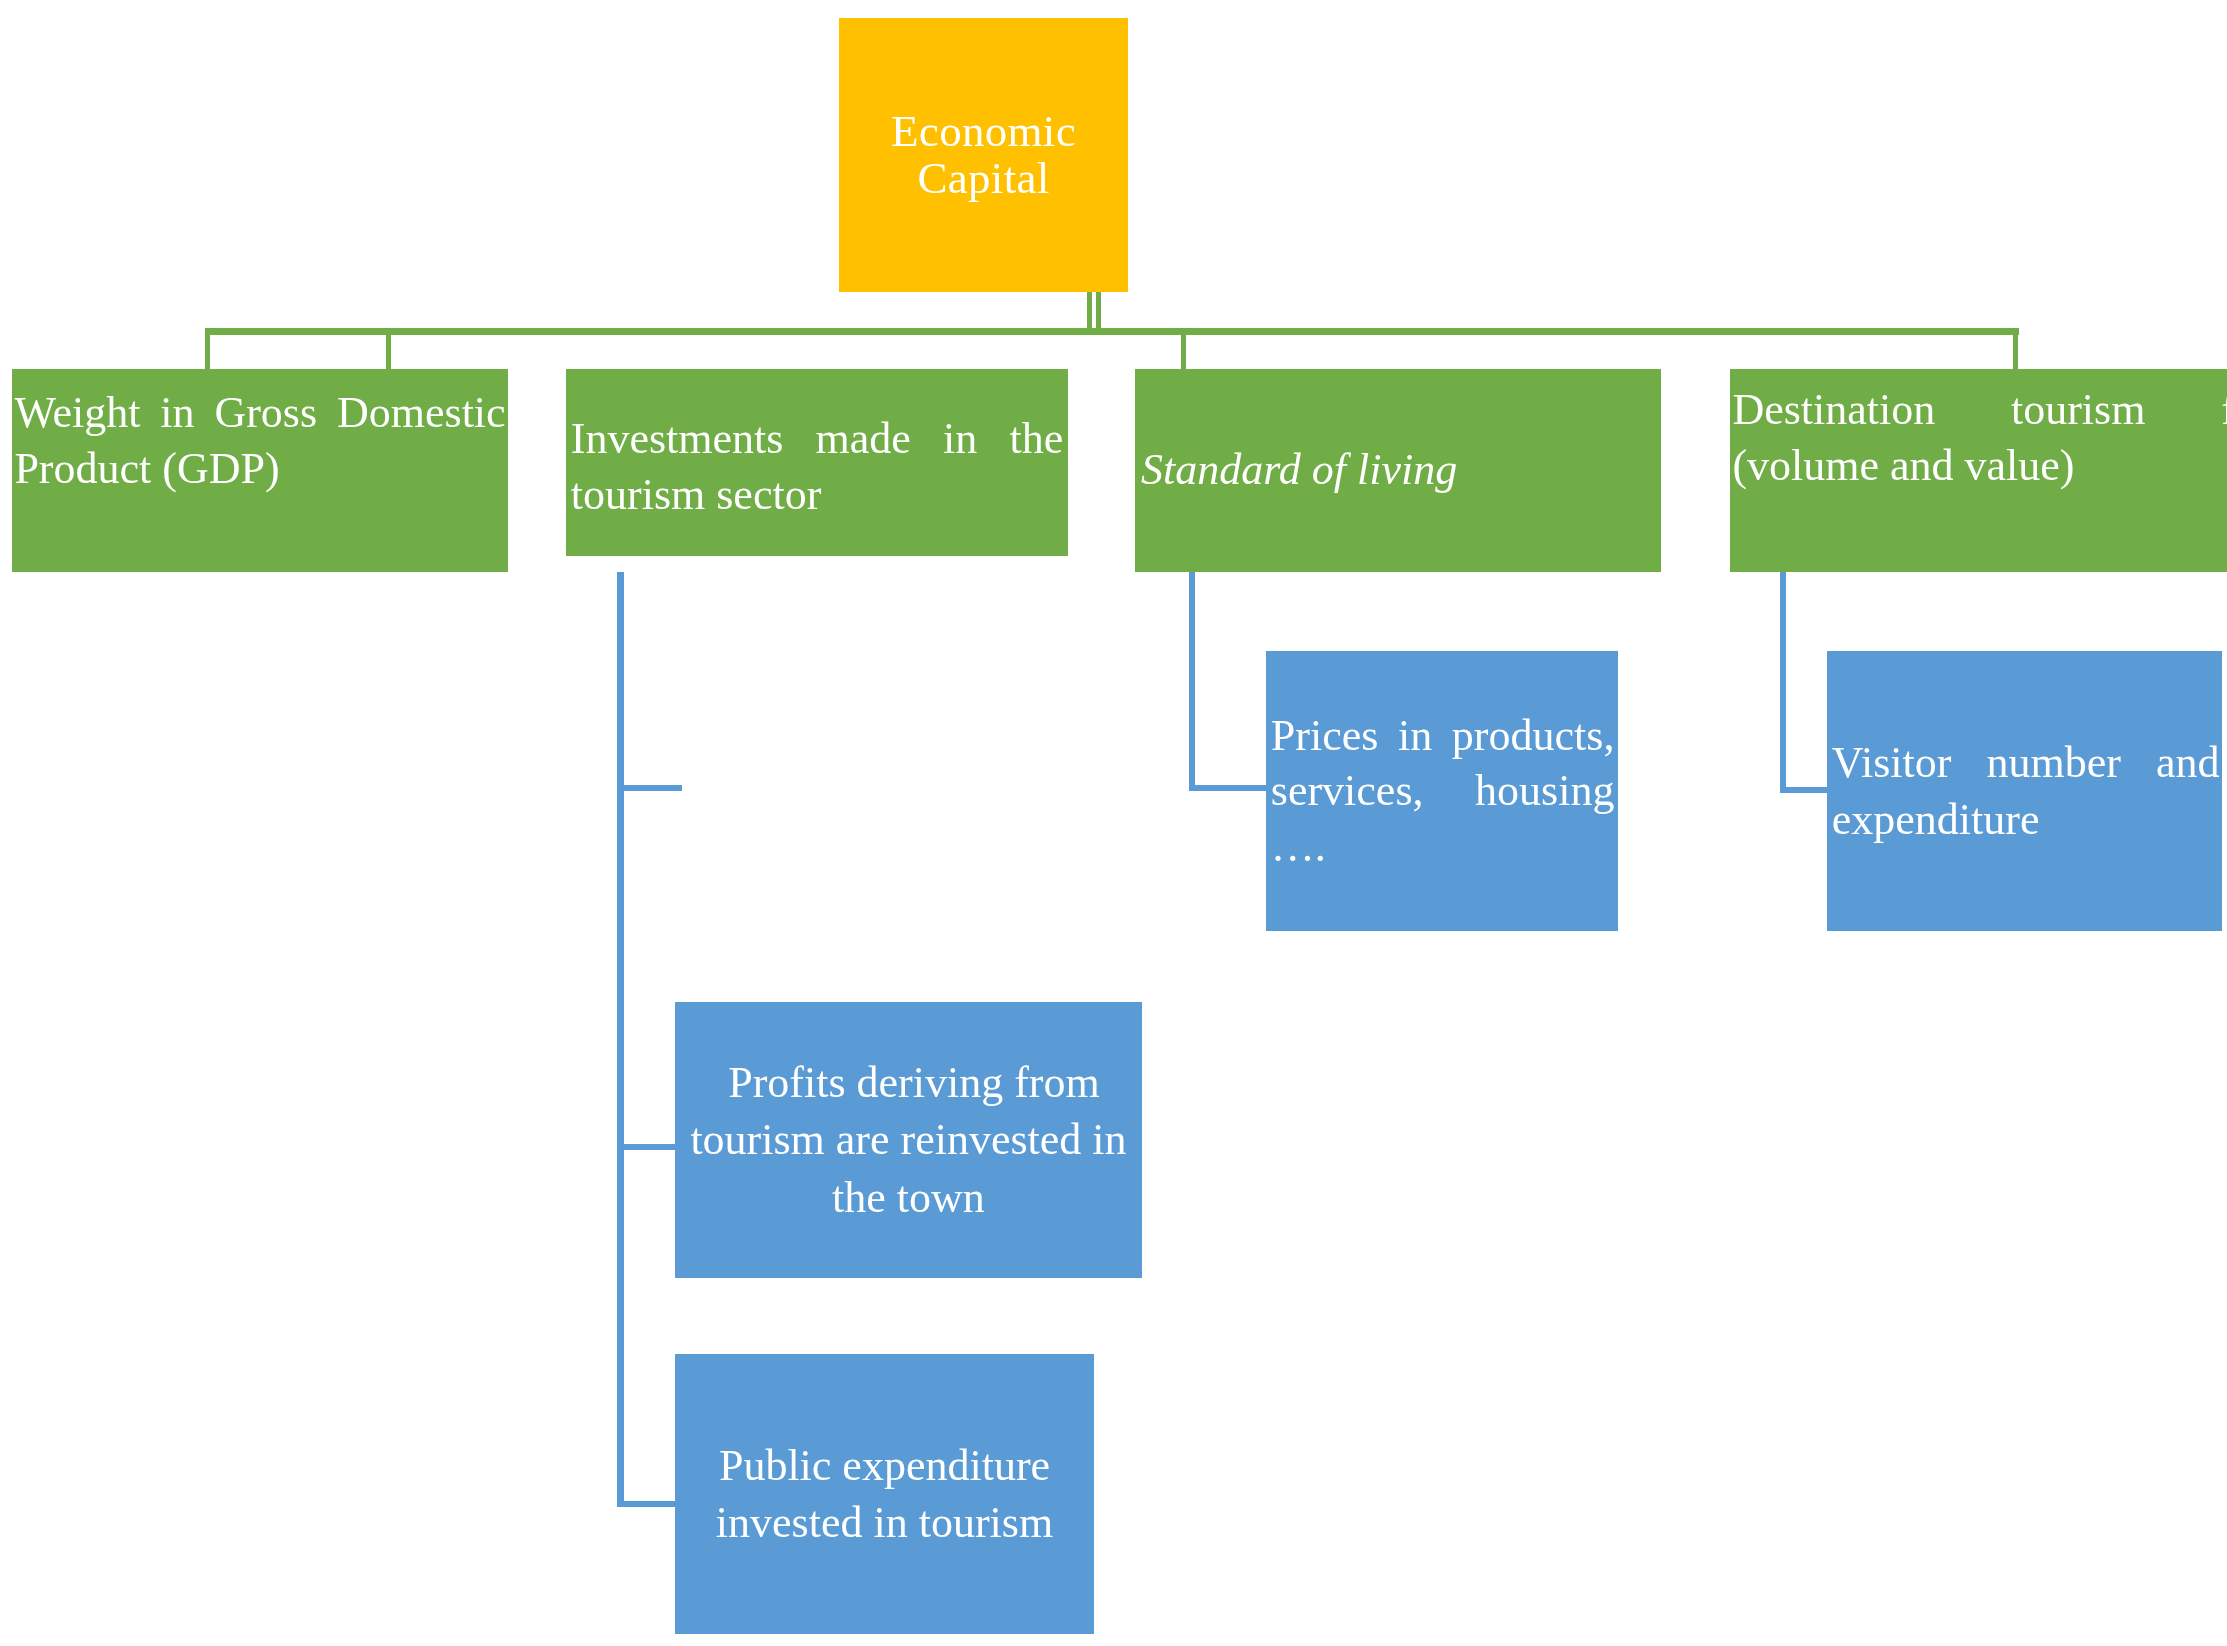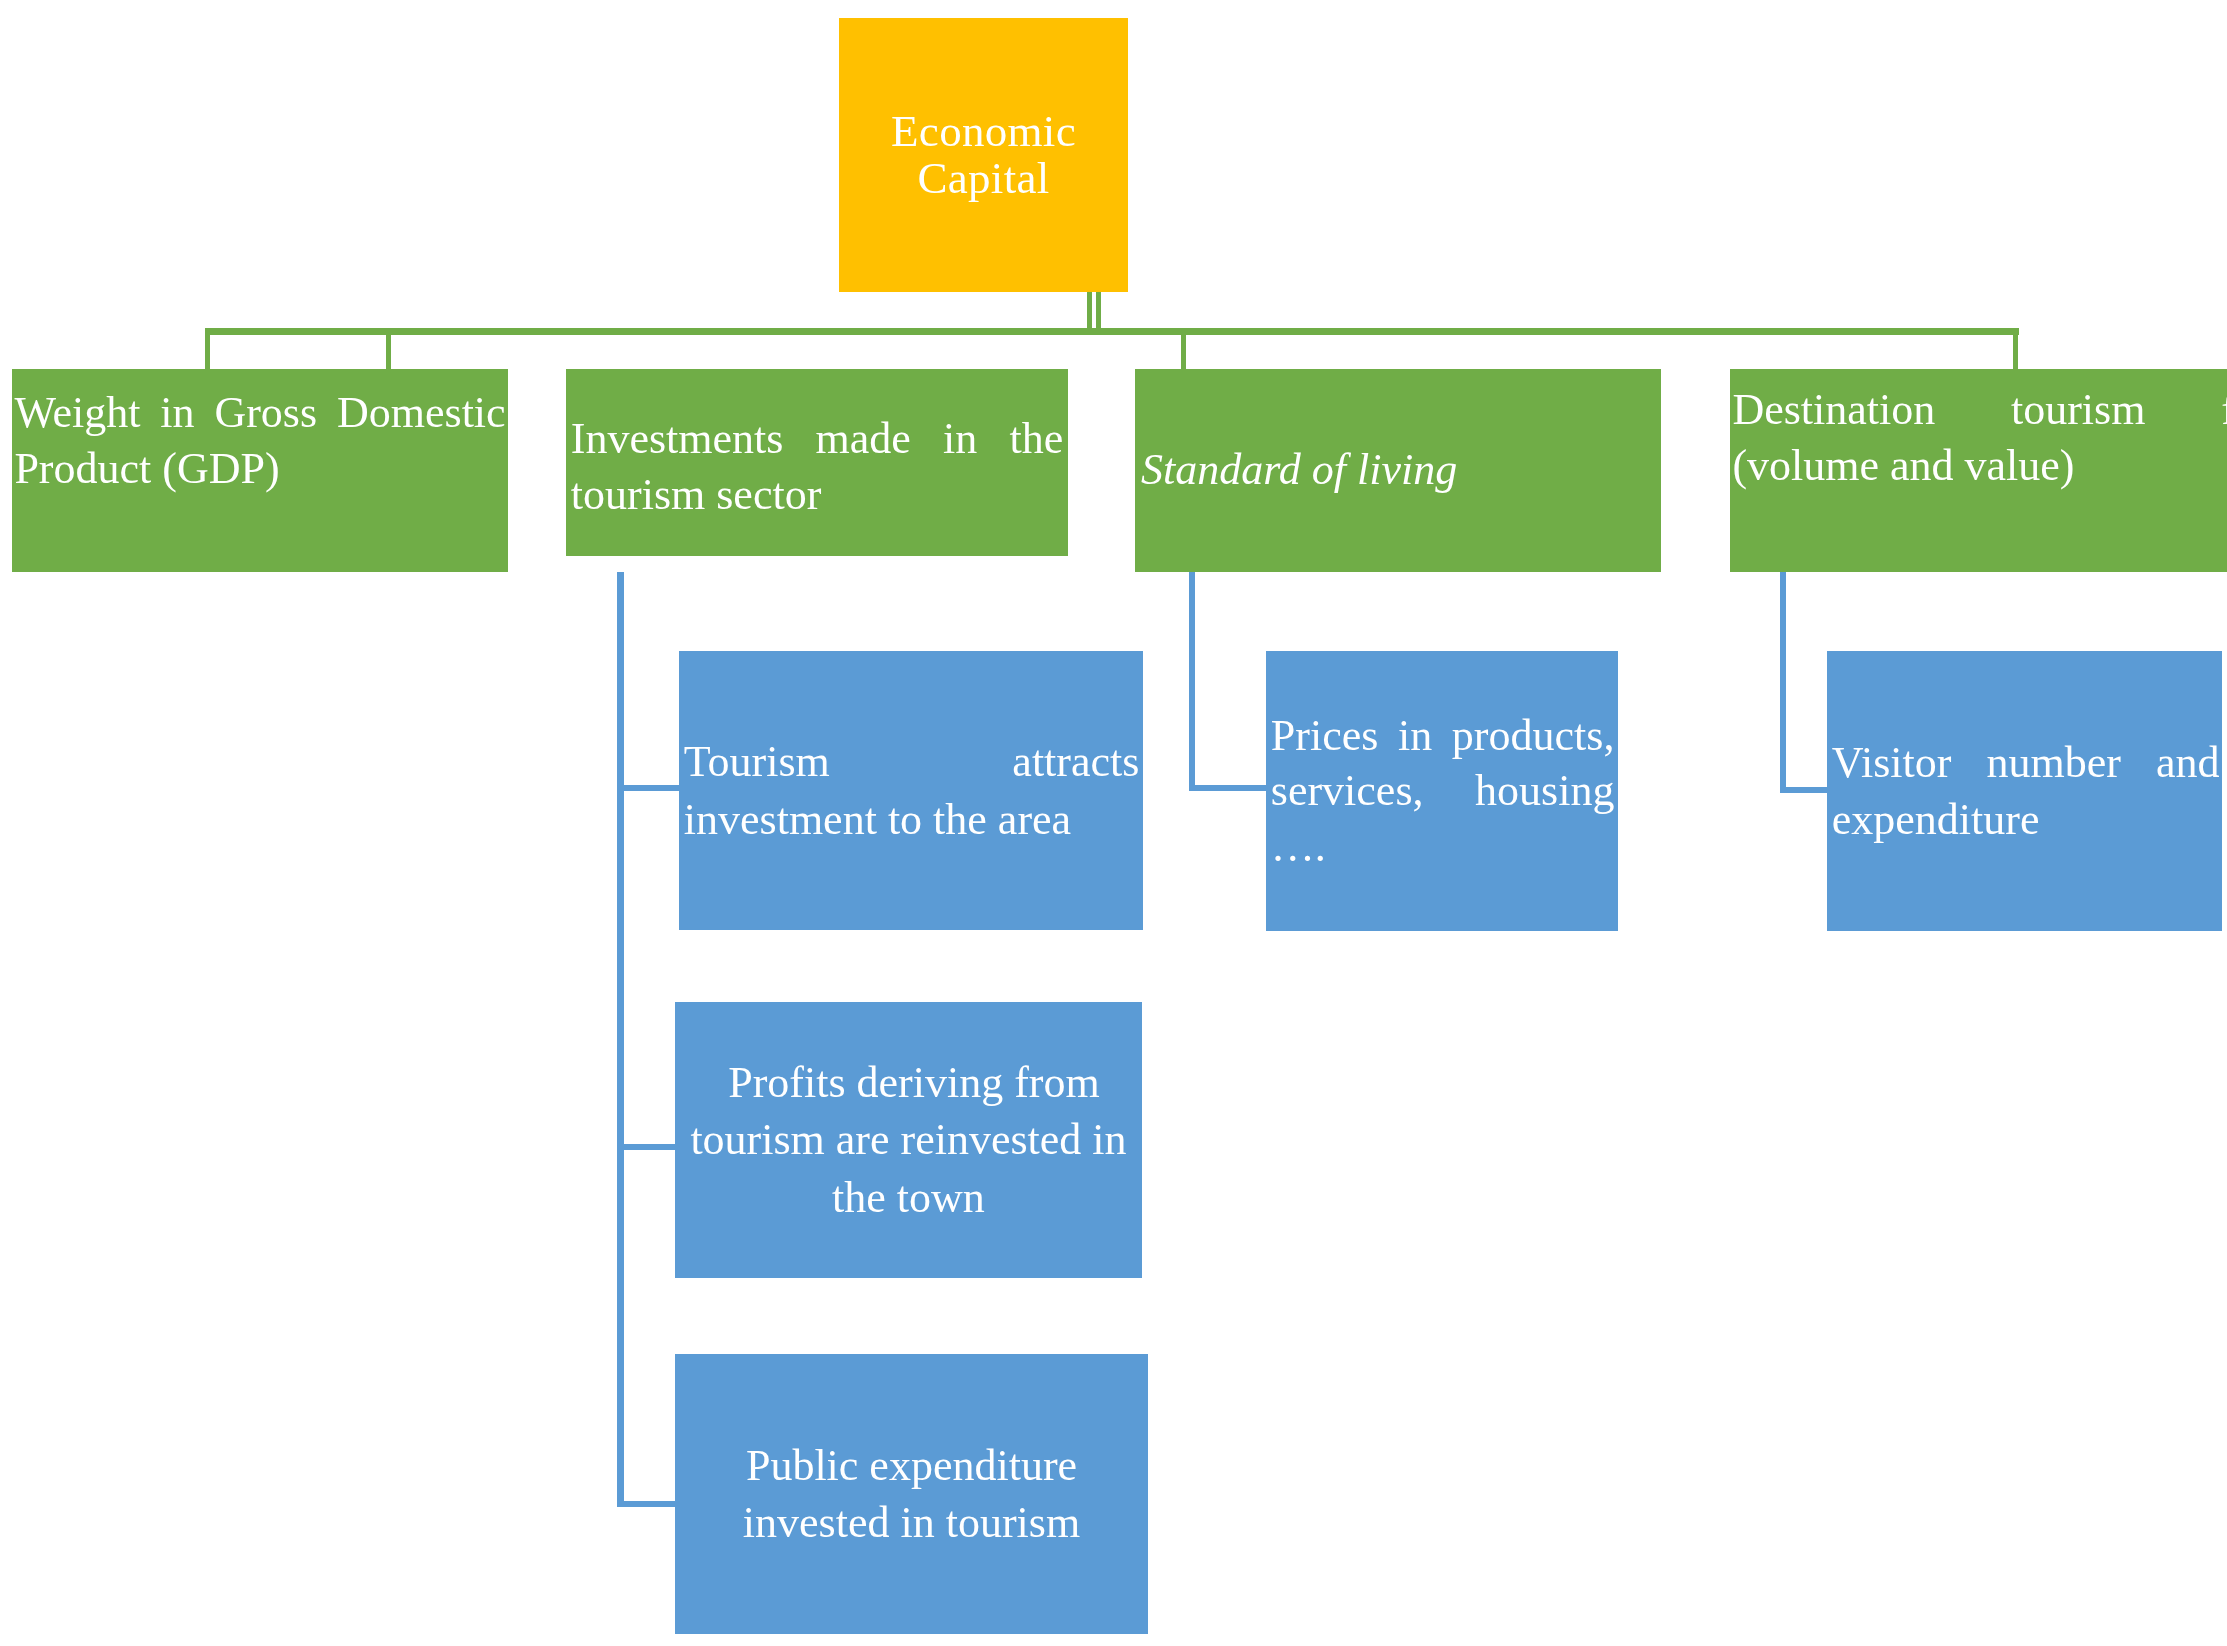--- a/index.html
+++ b/index.html
@@ -72,21 +72,21 @@
     line-height: 1.30;
     text-align: justify;
     text-align-last: left;
   }
   #node-attracts  { left: 679px; top: 651px; width: 464px; height: 279px; padding: 0 3.6px 0 4.8px; }
   #node-prices    { left: 1266px; top: 651px; width: 352px; height: 280px; padding: 0 3.6px 0 4.8px; }
   #node-prices .txt { line-height: 1.26; }
   #node-visitor   { left: 1827px; top: 651px; width: 395px; height: 280px; padding: 0 2.4px 0 4.8px; align-items: flex-end; }
   #node-profits   { left: 675px; top: 1002px; width: 467px; height: 276px; padding: 0 6px 0 6px; }
   #node-profits .txt { text-align: center; text-align-last: center; }
-  #node-public    { left: 675px; top: 1354px; width: 473px; height: 280px; padding: 0 6px 0 6px; }
+  #node-public    { left: 675px; top: 1354px; width: 419px; height: 280px; padding: 0 6px 0 6px; }
   #node-public .txt { text-align: center; text-align-last: center; }
 
   
   .conn {
     position: absolute;
   }
   .green-line { background: #70AD47; }
   .blue-line  { background: #5B9BD5; }
 
   
@@ -149,23 +149,20 @@
   </div>
 
   <div class="node node-green" id="node-standard">
     <span class="txt">Standard of living</span>
   </div>
 
   <div class="node node-green" id="node-destflow">
     <span class="txt">Destination tourism flow (volume and value)</span>
   </div>
 
-  <div class="node node-blue" id="node-attracts">
-    <span class="txt">Tourism attracts investment to the area</span>
-  </div>
 
   <div class="node node-blue" id="node-profits">
     <span class="txt"> Profits deriving from tourism are reinvested in the town</span>
   </div>
 
   <div class="node node-blue" id="node-public">
     <span class="txt">Public expenditure invested in tourism</span>
   </div>
 
   <div class="node node-blue" id="node-prices">

